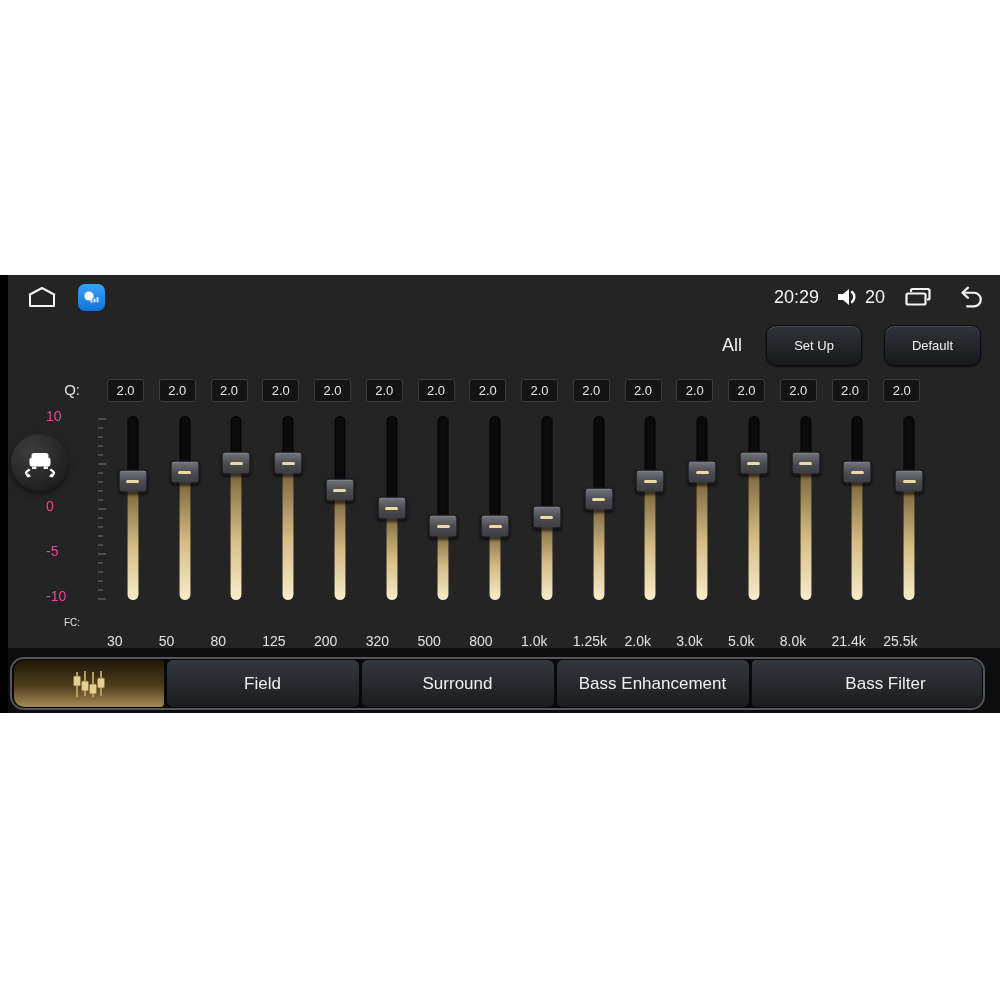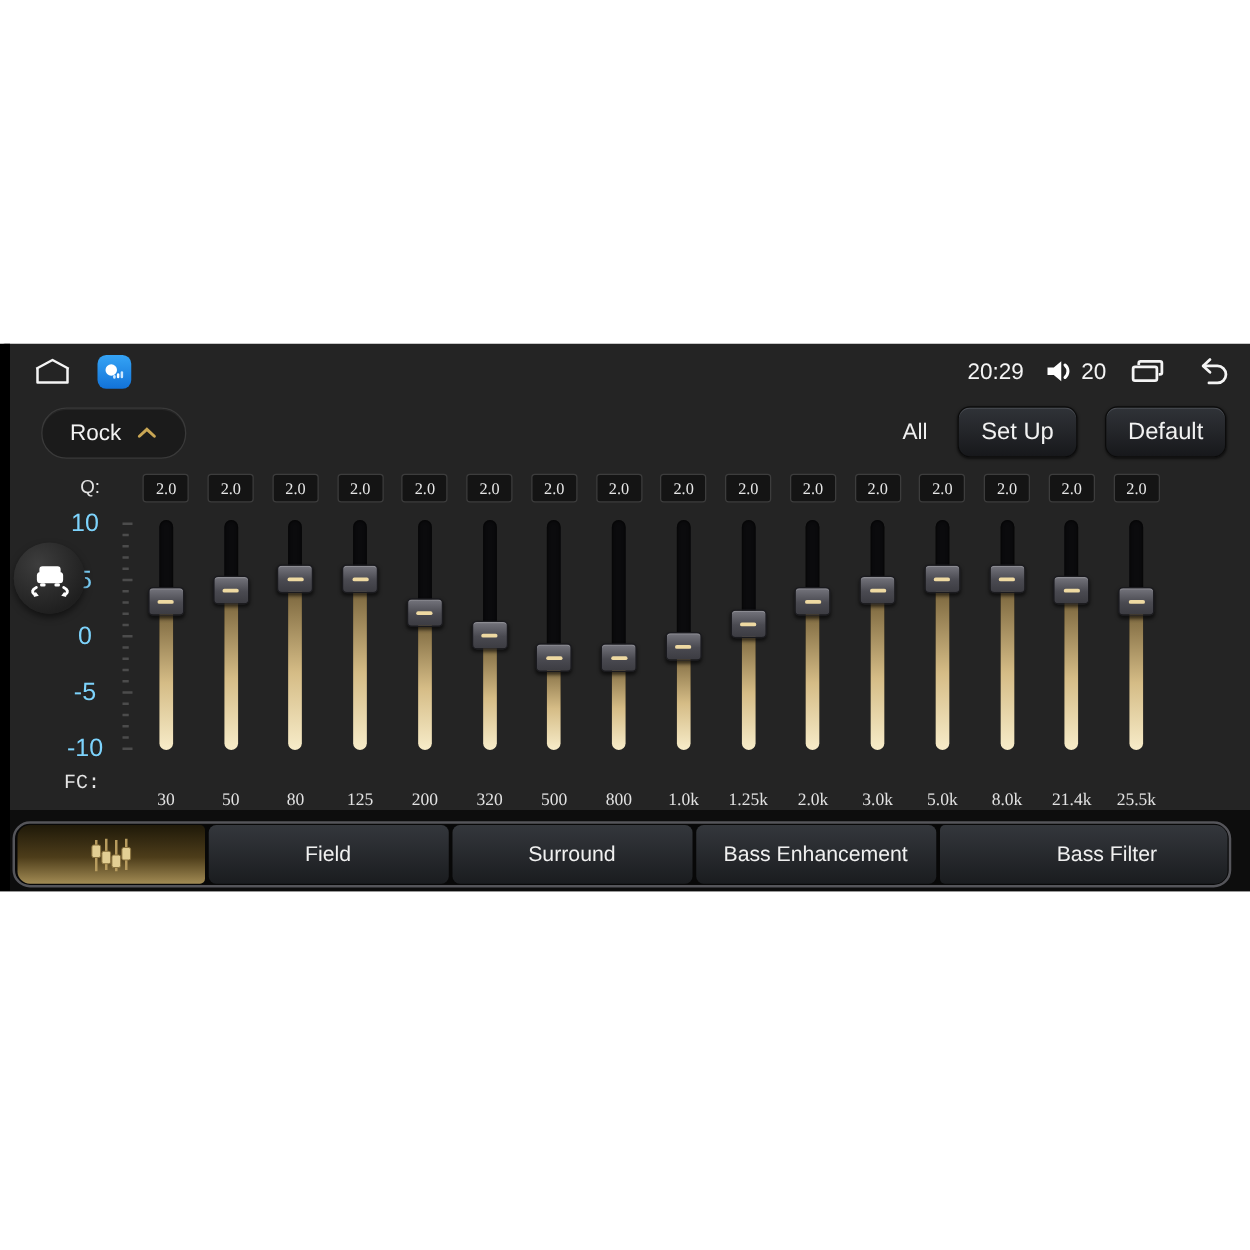--- a/index.html
+++ b/index.html
@@ -16,30 +16,30 @@
     display:flex;align-items:center;justify-content:center;}
   .vol-group{display:flex;align-items:center;gap:5px;}
   
   .preset-pill{position:absolute;left:33px;top:51px;width:114px;height:39px;border-radius:20px;
     background:#1b1b1b;border:1px solid #3a3a3a;display:flex;align-items:center;justify-content:center;gap:12px;
     color:#f2f2f2;font-size:18px;cursor:pointer;box-shadow:inset 0 1px 0 rgba(255,255,255,.05);}
   .header-right{position:absolute;right:19px;top:51px;display:flex;align-items:center;gap:22px;height:39px;}
   .all-label{color:#f0f0f0;font-size:18px;cursor:pointer;padding:0 2px;}
   .hbtn{height:39px;border-radius:10px;background:linear-gradient(180deg,#303338,#17181b);
     border:1px solid #0b0b0b;box-shadow:inset 0 1px 0 #4a4d53, 0 1px 2px rgba(0,0,0,.6);
-    color:#f2f2f2;font-size:19px;display:flex;align-items:center;justify-content:center;cursor:pointer;}
+    color:#f2f2f2;font-size:13px;display:flex;align-items:center;justify-content:center;cursor:pointer;}
   .hbtn.setup{width:94px;}
   .hbtn.default{width:95px;}
   
   .row-caption{position:absolute;width:46px;text-align:right;color:#e4e4e4;font-size:15px;}
-  .db-label{position:absolute;width:44px;text-align:center;color:#7dd3fc;font-size:20px;left:46px;}
+  .db-label{position:absolute;width:44px;text-align:left;color:#ec4899;font-size:14px;left:46px;}
   .tick{position:absolute;height:1.5px;background:#4c4c4c;left:98px;}
   
   .band-row{position:absolute;left:107px;width:828px;display:flex;}
-  .band-cell{flex:1 1 0;display:flex;align-items:center;justify-content:center;position:relative;font-family:Liberation Serif, serif;}
+  .band-cell{flex:1 1 0;display:flex;align-items:center;justify-content:flex-start;position:relative;}
   .q-box{min-width:29px;height:21px;padding:0 3px;border-radius:3px;background:#141414;border:1px solid #3d3d3d;
     color:#e6e6e6;font-size:13px;display:flex;align-items:center;justify-content:center;cursor:pointer;}
   .fc-text{color:#e2e2e2;font-size:14px;}
   
   .slider{position:relative;width:100%;height:200px;cursor:pointer;}
   .track{position:absolute;left:50%;transform:translateX(-50%);top:8px;height:184px;width:11px;border-radius:5.5px;
     background:#0b0b0d;box-shadow:inset 0 0 3px #000;}
   .fill{position:absolute;left:50%;transform:translateX(-50%);width:11px;border-radius:5.5px;bottom:8px;
     background:linear-gradient(180deg,#6e5a33,#d5bc86 55%,#f7ecc9);}
   .thumb{position:absolute;left:50%;transform:translate(-50%,-50%);width:27px;height:21px;border-radius:4px;
@@ -104,26 +104,20 @@
         </span>
         <span class="sb-ico">
           <svg width="34" height="26" viewBox="0 0 40 30" fill="none" stroke="#f4f4f4" stroke-width="2.6" stroke-linecap="round" stroke-linejoin="round">
             <path d="M14 10 H27 a8 8 0 0 1 0 16 H19"></path>
             <path d="M20 4 L13.5 10 L20 16"></path>
           </svg>
         </span>
       </div>
     </div>
 
-    <div class="preset-pill">
-      <span>Rock</span>
-      <svg width="17" height="11" viewBox="0 0 17 11" fill="none" stroke="#c9a654" stroke-width="2.4" stroke-linecap="round">
-        <path d="M2.5 8 L8.5 2.5 L14.5 8"></path>
-      </svg>
-    </div>
     <div class="header-right">
       <span class="all-label">All</span>
       <div class="hbtn setup">Set Up</div>
       <div class="hbtn default">Default</div>
     </div>
 
     <div class="row-caption" style="left:34px;top:106px;">Q:</div>
     <div class="band-row" id="q-row" style="top:104px;height:23px;">
         <div class="band-cell">
           <div class="q-box">2.0</div>
@@ -314,21 +308,21 @@
         </div>
         <div class="band-cell">
           <div class="slider">
             <div class="track"></div>
             <div class="fill" style="top: 73px; height: 119px;"></div>
             <div class="thumb" style="top: 73px;"></div>
           </div>
         </div>
       </div>
 
-    <div class="row-caption" style="left:34px;top:342px;font-size:16px;font-family:Liberation Mono, monospace;">FC:</div>
+    <div class="row-caption" style="left:34px;top:342px;font-size:10px;">FC:</div>
     <div class="band-row" id="fc-row" style="top:356px;height:20px;">
         <div class="band-cell">
           <span class="fc-text">30</span>
         </div>
         <div class="band-cell">
           <span class="fc-text">50</span>
         </div>
         <div class="band-cell">
           <span class="fc-text">80</span>
         </div>

